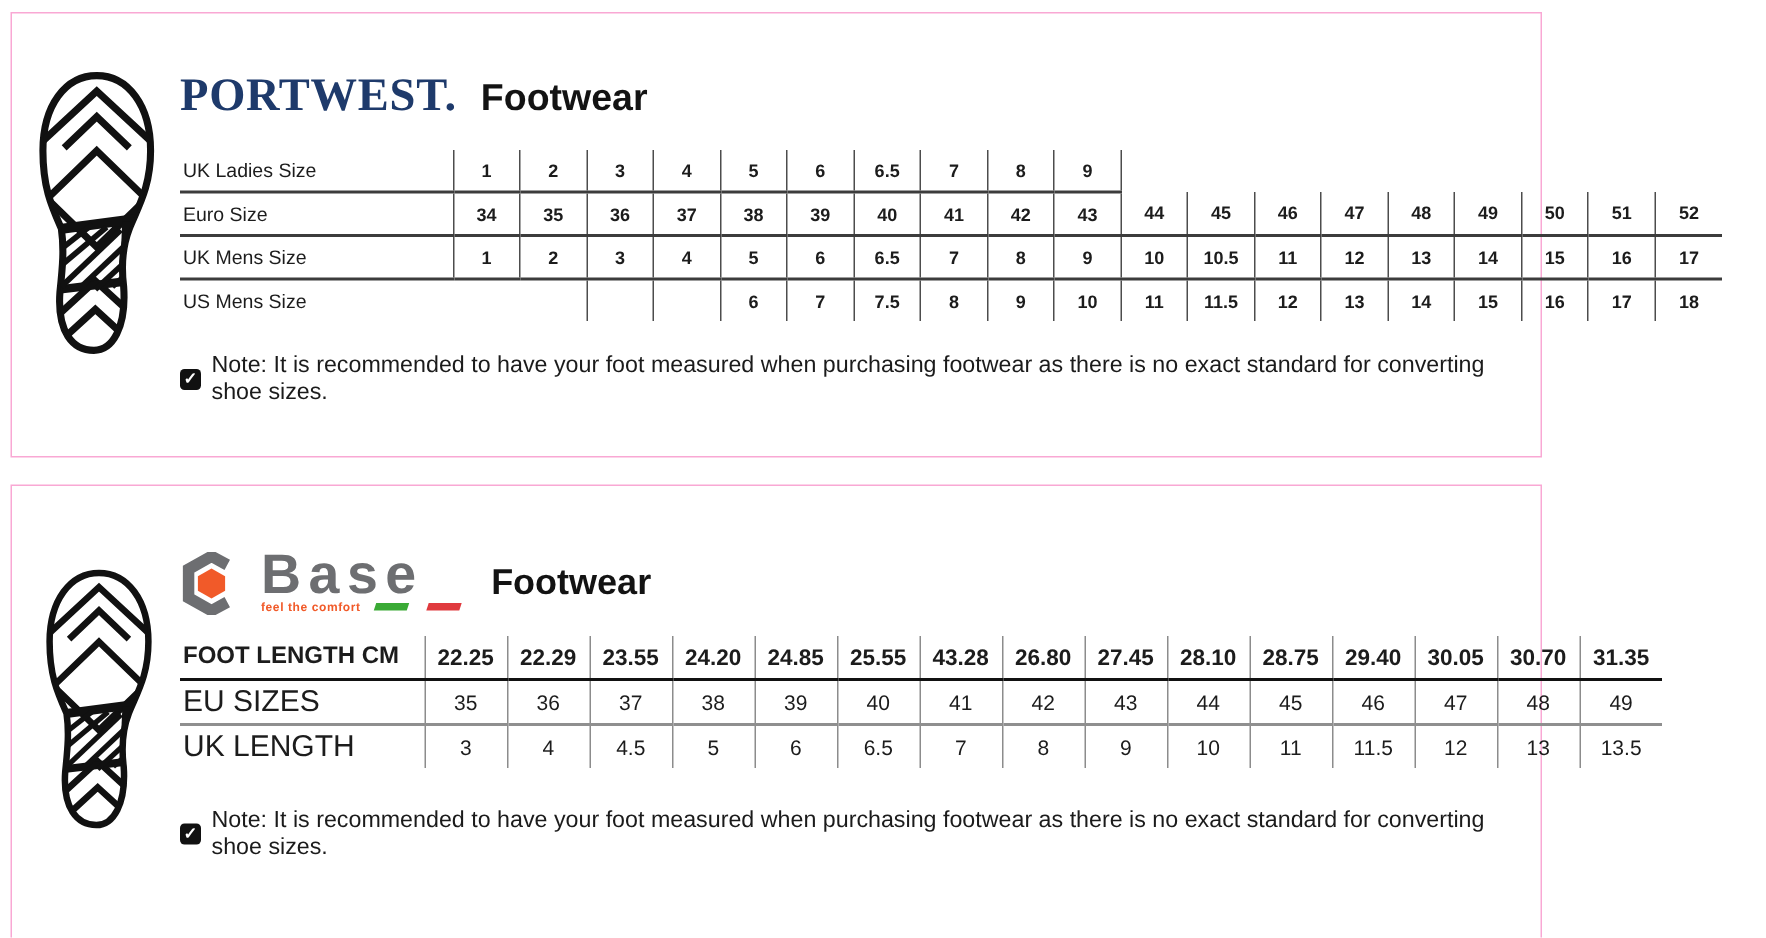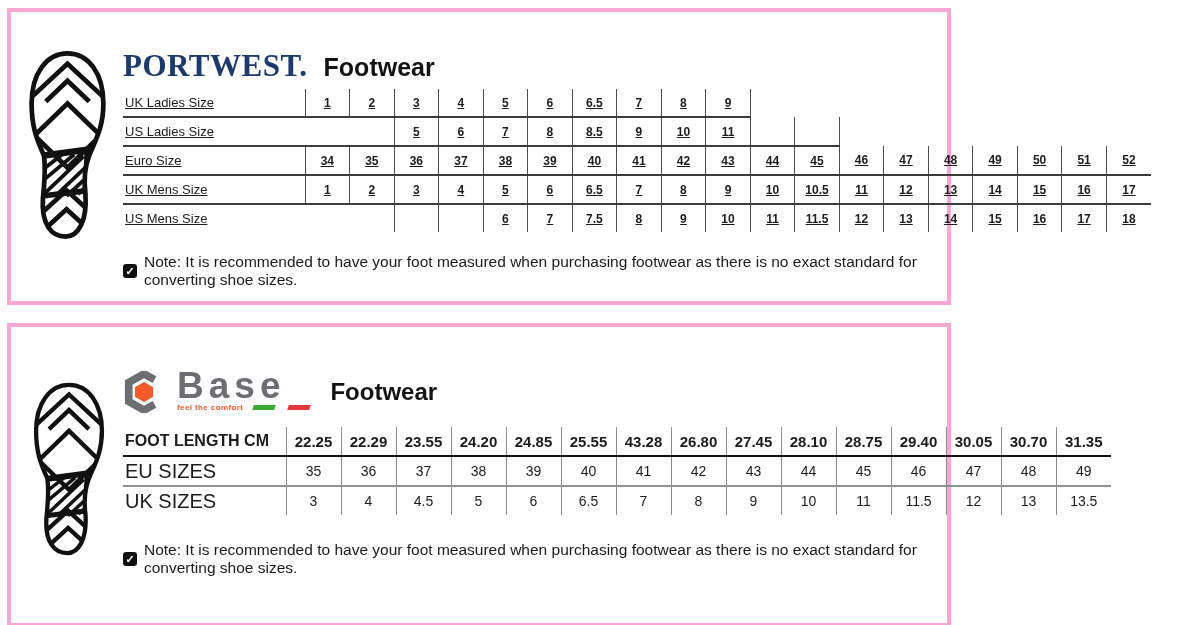--- a/index.html
+++ b/index.html
@@ -1,17 +1,17 @@
 <!DOCTYPE html>
 <html><head>
 <meta charset="utf-8">
 <style>
   html,body{margin:0;padding:0;background:#ffffff;}
   body{width:1177px;height:625px;overflow:hidden;font-family:"Liberation Sans",sans-serif;color:#1c1c1c;position:relative;}
-  .panel{position:absolute;left:7px;width:944px;background:#fff;border:4px solid #f9a8d4;box-sizing:border-box;}
+  .panel{position:absolute;left:7px;width:1021px;background:#fff;border:1px solid #f9a8d4;box-sizing:border-box;}
   #portwest-panel{top:8px;height:297px;}
   #base-panel{top:323px;height:304px;}
   .footprint{position:absolute;}
   #portwest-panel .footprint{left:14px;top:36px;width:85px;height:194px;}
   #base-panel .footprint{left:19px;top:48px;width:78px;height:188px;}
   .content{margin-left:112px;}
 
   
   .pw-header{display:flex;align-items:baseline;gap:16px;padding-top:38px;}
   .pw-brand{font-family:"Liberation Serif",serif;font-weight:700;font-size:31px;color:#1e3a6b;letter-spacing:0.5px;line-height:1;}
@@ -25,21 +25,21 @@
   .base-tagline{font-weight:700;font-size:8px;color:#f15a29;letter-spacing:0.4px;}
   .dash{width:22px;height:5px;transform:skewX(-18deg);display:inline-block;}
   .dash-green{background:#3aaa35;margin-left:10px;}
   .dash-red{background:#e03a3e;margin-left:13px;}
   .base-title{font-weight:700;font-size:24px;color:#131313;margin-left:8px;}
 
   
   table{border-collapse:collapse;table-layout:fixed;}
   td{padding:0;text-align:center;overflow:hidden;white-space:nowrap;}
 
-  table.pw{width:1028px;margin-top:8px;font-size:12px;text-decoration:underline;}
+  table.pw{width:1028px;margin-top:22px;font-size:12px;}
   table.pw td{height:27px;font-weight:700;}
   table.pw td.lbl{text-align:left;font-weight:400;font-size:13px;padding-left:2px;}
   table.pw .bb{border-bottom:2px solid #3c3c3c;}
   table.pw .bl{border-left:1px solid #4d4d4d;}
   table.pw .br{border-right:1px solid #4d4d4d;}
 
   table.base{width:988px;margin-top:14px;font-size:14px;}
   table.base td{height:28px;}
   table.base td.lbl{text-align:left;padding-left:2px;font-size:20px;}
   table.base tr.hdr td{font-weight:700;font-size:15px;}
@@ -131,42 +131,20 @@
             <td></td>
             <td></td>
             <td></td>
             <td></td>
             <td></td>
             <td></td>
             <td></td>
             <td></td>
       </tr>
       <tr>
-        <td class="lbl bb">US Ladies Size</td>
-        <td class="bb"></td>
-        <td class="bb"></td>
-        <td class="bb bl">5</td>
-        <td class="bb bl">6</td>
-        <td class="bb bl">7</td>
-        <td class="bb bl">8</td>
-        <td class="bb bl">8.5</td>
-        <td class="bb bl">9</td>
-        <td class="bb bl">10</td>
-        <td class="bb bl">11</td>
-        <td class="bb bl"></td>
-        <td class="bb bl br"></td>
-        <td></td>
-            <td></td>
-            <td></td>
-            <td></td>
-            <td></td>
-            <td></td>
-            <td></td>
-      </tr>
-      <tr>
         <td class="lbl bb">Euro Size</td>
         <td class="bb bl">34</td>
         <td class="bb bl">35</td>
         <td class="bb bl">36</td>
         <td class="bb bl">37</td>
         <td class="bb bl">38</td>
         <td class="bb bl">39</td>
         <td class="bb bl">40</td>
         <td class="bb bl">41</td>
         <td class="bb bl">42</td>
@@ -331,21 +309,21 @@
         <td class="mbb bl">42</td>
         <td class="mbb bl">43</td>
         <td class="mbb bl">44</td>
         <td class="mbb bl">45</td>
         <td class="mbb bl">46</td>
         <td class="mbb bl">47</td>
         <td class="mbb bl">48</td>
         <td class="mbb bl">49</td>
       </tr>
       <tr>
-        <td class="lbl">UK SIZES</td>
+        <td class="lbl">UK LENGTH</td>
         <td class="bl">3</td>
         <td class="bl">4</td>
         <td class="bl">4.5</td>
         <td class="bl">5</td>
         <td class="bl">6</td>
         <td class="bl">6.5</td>
         <td class="bl">7</td>
         <td class="bl">8</td>
         <td class="bl">9</td>
         <td class="bl">10</td>

